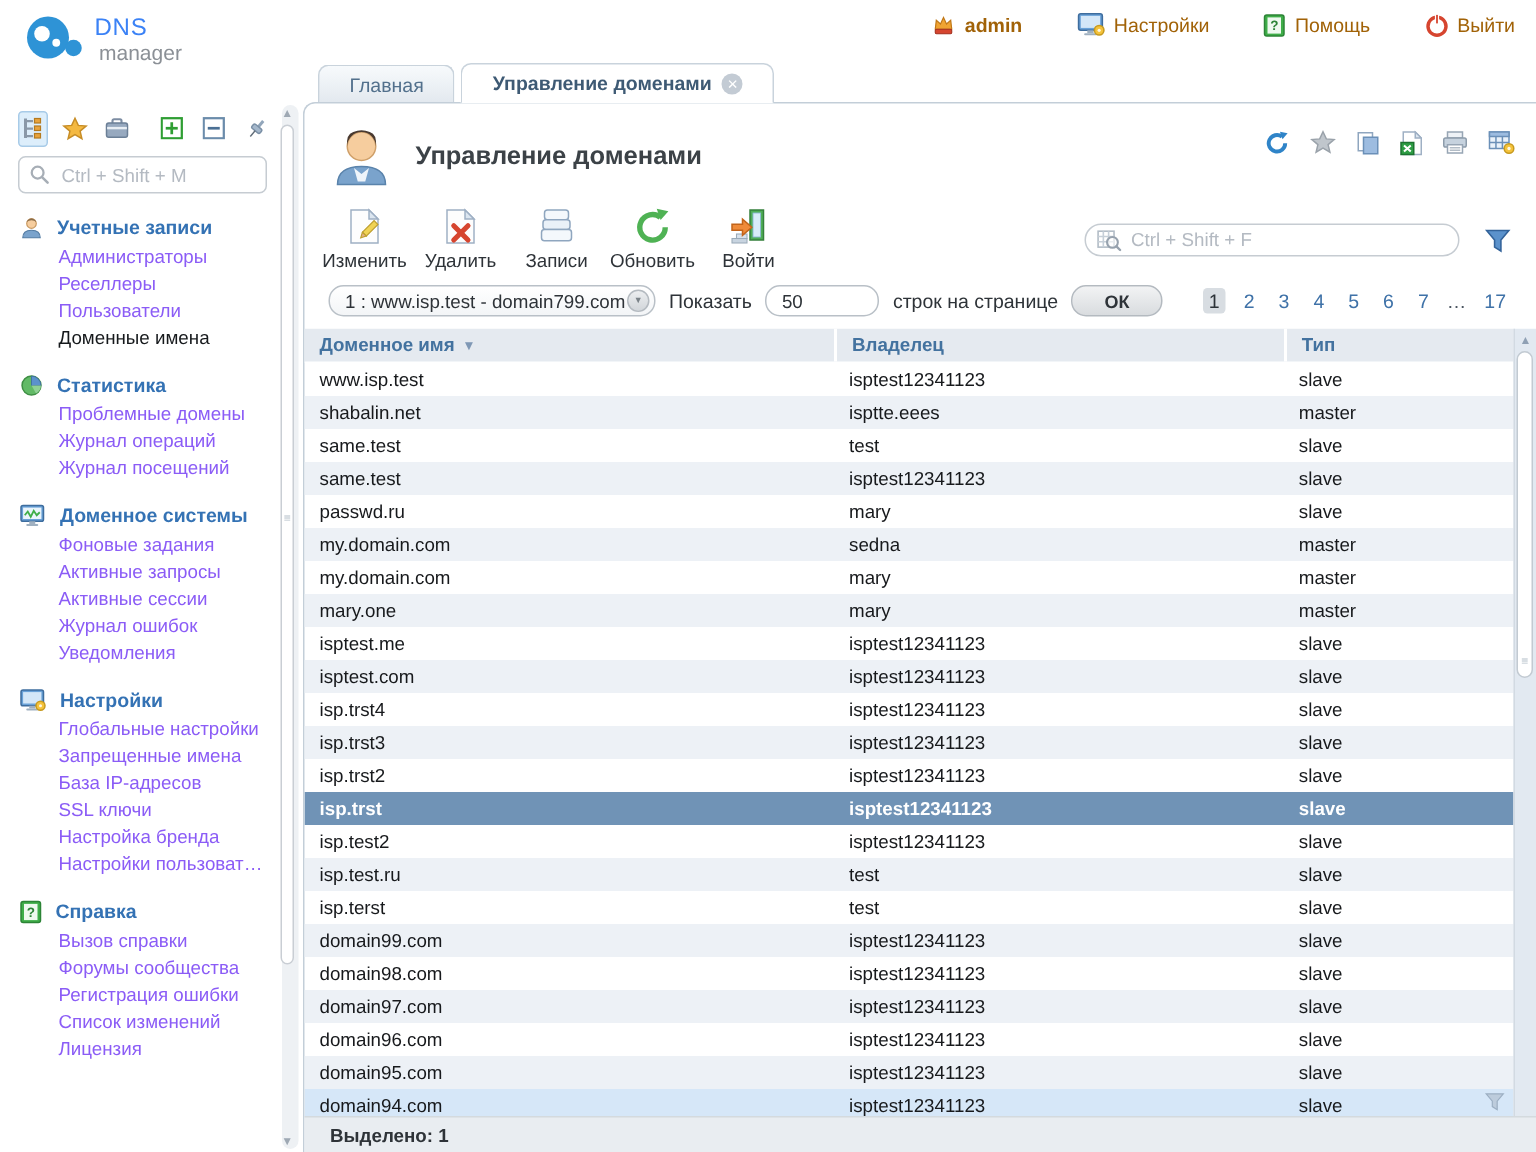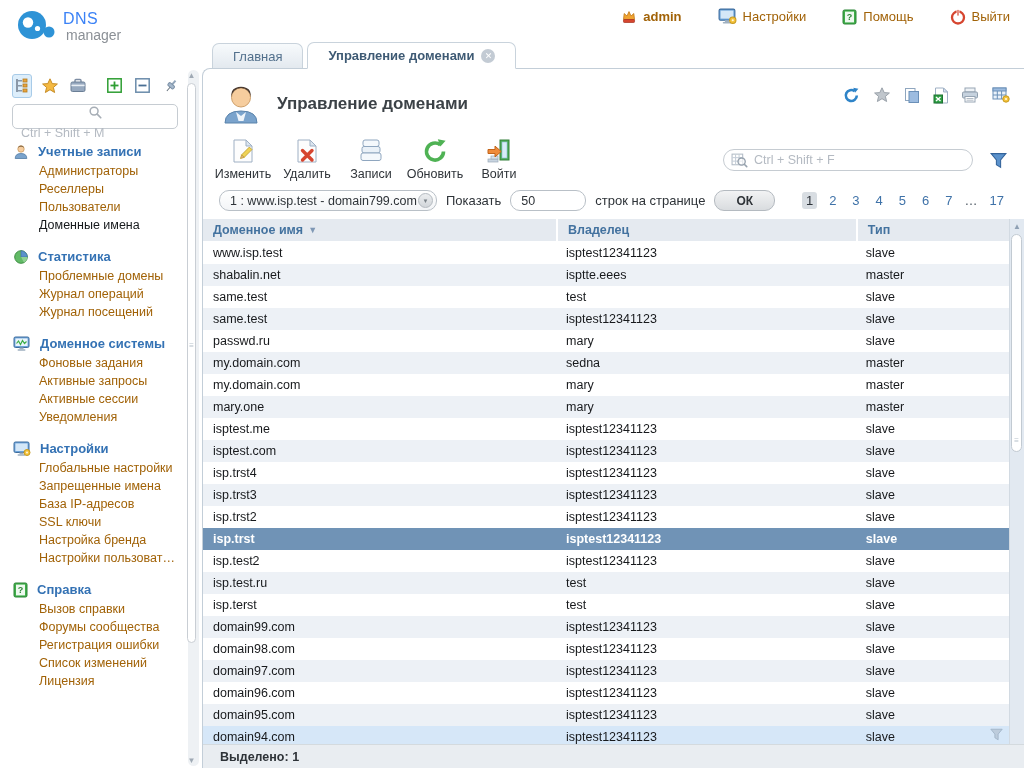--- a/index.html
+++ b/index.html
@@ -32,27 +32,27 @@
   
   .body { display:flex; height:700px; }
 
   
   .sidebar { width:186px; overflow:hidden; }
   .side-toolbar { display:flex; align-items:center; padding:5px 6px 2px 12px; gap:9px; height:32px; }
   .stb-icon { width:24px; height:24px; display:flex; align-items:center; justify-content:center; border-radius:3px; cursor:pointer; }
   .stb-icon.active { background:#ddeefb; border:1px solid #a8cbe8; }
   .stb-spacer { flex:1; }
   .side-search { margin:4px 8px 2px 12px; height:25px; border:1px solid #c6ccd2; border-radius:5px;
-    display:flex; padding:0 6px; gap:5px; background:#fff;flex-direction:column; }
+    display:flex; padding:0 6px; gap:5px; background:#fff; }
   .side-search input { border:none; outline:none; width:100%; font-size:12.5px; color:#333; background:transparent; }
   input::placeholder { color:#b4bac2; }
   .side-section { margin-top:12px; }
   .sec-head { display:flex; gap:9px; align-items:center; height:21px; padding:0 10px 0 13px;
     font-size:13px; font-weight:bold; color:#3472b4; cursor:pointer; }
-  .sec-item { height:18px; line-height:18px; padding:0 8px 0 39px; font-size:12.5px; color:#a16207;
+  .sec-item { height:18px; line-height:18px; padding:0 8px 0 39px; font-size:12.5px; color:#8b5cf6;
     cursor:pointer; white-space:nowrap; }
   .sec-item.active { color:#16191c; }
 
   
   .side-scroll { width:16px; position:relative; }
   .ss-track { position:absolute; top:2px; bottom:2px; left:2px; width:11px; background:#eef1f4; border-radius:6px; }
   .ss-arrow { position:absolute; left:0; width:11px; text-align:center; font-size:8px; color:#9fa9b4; cursor:pointer; }
   .ss-up { top:3px; } .ss-down { bottom:3px; }
   .ss-thumb { position:absolute; left:1px; top:15px; width:9px; height:560px; background:#fff;
     border:1px solid #c9ced4; border-radius:5px; cursor:pointer; }
@@ -310,20 +310,21 @@
                   <rect x="6.5" y="11.5" width="4" height="1.8" fill="#9fb0c0"></rect>
                   <rect x="4.5" y="13.3" width="8" height="1.4" rx="0.7" fill="#9fb0c0"></rect>
                 </svg>
               </span>
               <span>Доменное системы</span>
             </div>
             <div class="sec-items">
               <div class="sec-item">Фоновые задания</div>
               <div class="sec-item">Активные запросы</div>
               <div class="sec-item">Активные сессии</div>
+              <div class="sec-item">Журнал ошибок</div>
               <div class="sec-item">Уведомления</div>
             </div>
           </div>
           <div class="side-section">
             <div class="sec-head">
               <span class="icon">
                 <svg width="18" height="16" viewBox="0 0 18 16">
                   <rect x="1" y="1" width="15" height="10.5" rx="1.4" fill="#6aa2d8" stroke="#3e6d9e"></rect>
                   <rect x="2.4" y="2.4" width="12.2" height="7.6" fill="#d4e7f8"></rect>
                   <rect x="6.5" y="11.5" width="4" height="1.8" fill="#9fb0c0"></rect>

